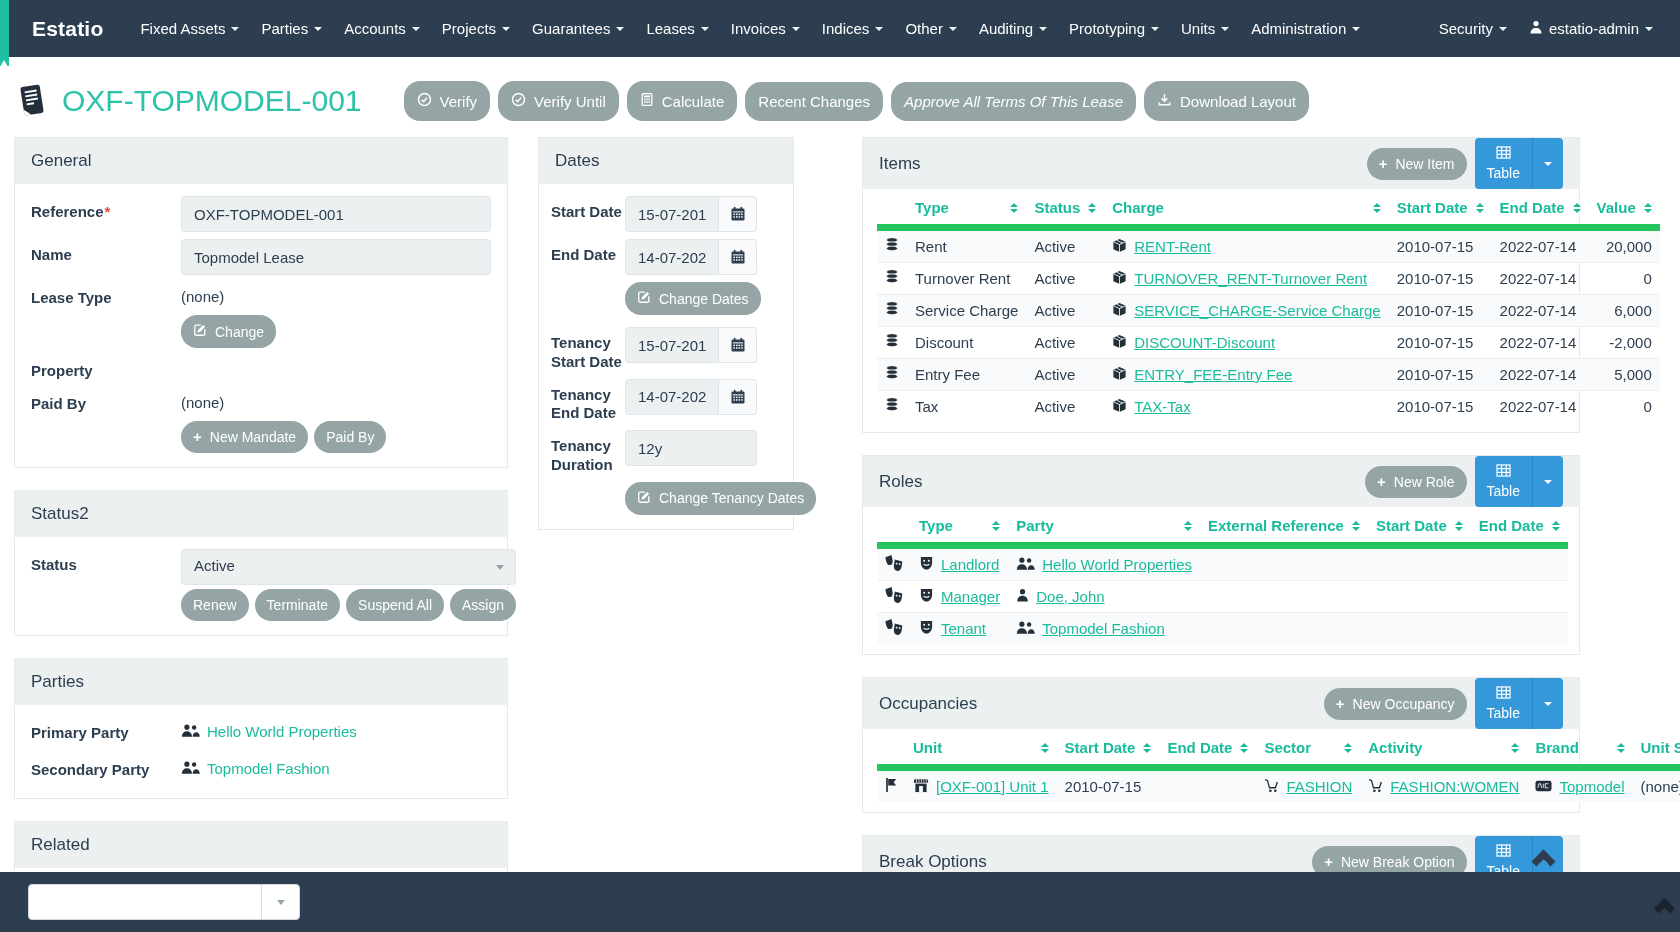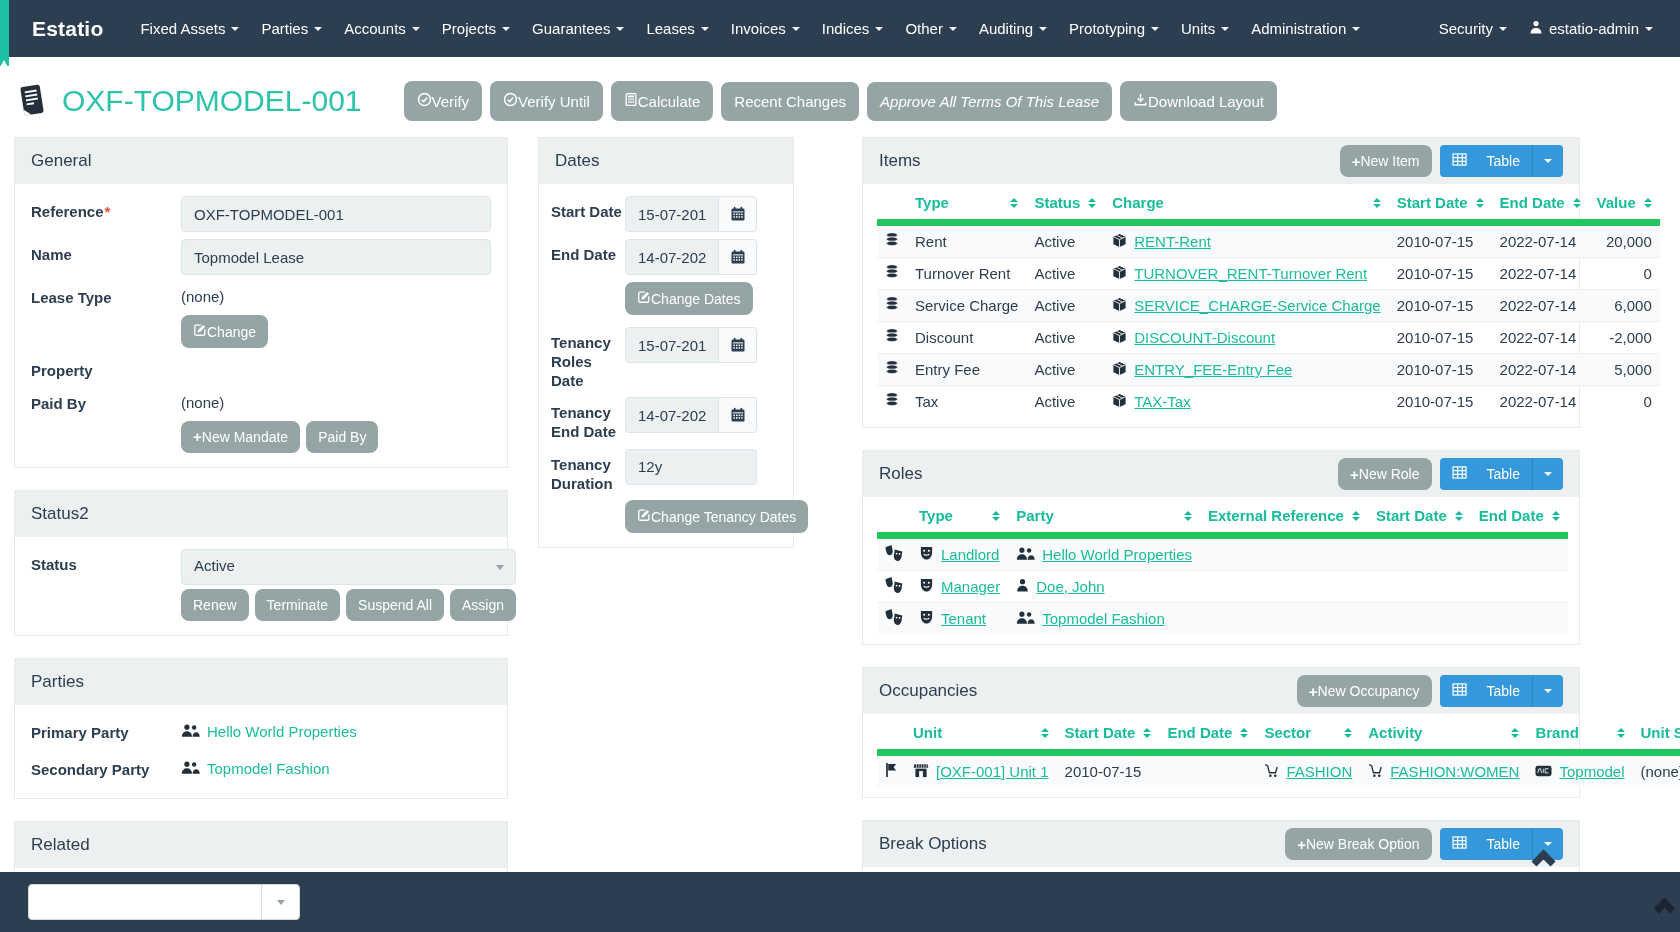--- a/index.html
+++ b/index.html
@@ -15,27 +15,27 @@
   .brand { color:#fff; font-size:21px; font-weight:bold; margin-right:26px; letter-spacing:.2px; }
   .nav-item { color:#fff; font-size:15px; padding:0 11px; height:57px; display:flex; align-items:center; gap:6px; cursor:pointer; white-space:nowrap; }
   .caret-d { width:0; height:0; border-left:4px solid transparent; border-right:4px solid transparent; border-top:4px solid #fff; opacity:.95; }
   .caret-u { width:0; height:0; border-left:4px solid transparent; border-right:4px solid transparent; border-bottom:5px solid #fff; }
   .nav-right { margin-left:auto; display:flex; align-items:center; }
   
   .title-row { display:flex; align-items:center; padding:24px 14px 16px 14px; }
   .page-title { display:flex; align-items:center; gap:12px; margin-right:42px; }
   .page-title .txt { font-size:30px; color:#2dc3a8; }
   .title-actions { display:flex; gap:8px; align-items:center; }
-  .btn { background:#95a5a6; color:#fff; border:none; border-radius:8px; font-size:15px; font-family:inherit;
-         display:inline-flex; align-items:center; padding:11px 13px; cursor:pointer; white-space:nowrap; }
+  .btn { background:#95a5a6; color:#fff; border:none; border-radius:16px; font-size:15px; font-family:inherit;
+         display:inline-flex; align-items:center; gap:8px; padding:11px 13px; cursor:pointer; white-space:nowrap; }
   .btn.sm { padding:8px 12px; font-size:14px; }
   .btn.italic { font-style:italic; }
   .plus { font-weight:bold; font-size:15px; line-height:1; }
   .btn-table { background:#3498db; color:#fff; border-radius:4px; display:inline-flex; overflow:hidden; cursor:pointer; }
-  .btn-table .bt-main { padding:8px 12px; display:flex; align-items:center; gap:20px; font-size:14px; }
+  .btn-table .bt-main { padding:8px 12px; display:flex; align-items:center; gap:3px; font-size:14px;flex-direction:column; }
   .btn-table .bt-caret { padding:8px 11px; display:flex; align-items:center; border-left:1px solid rgba(0,0,0,.12); }
   
   .main { display:flex; gap:30px; padding:0 14px; align-items:flex-start; }
   .col-left { width:494px; flex:none; }
   .col-mid { width:256px; flex:none; }
   .col-right { width:756px; flex:none;padding-left:38px; }
   .panel { border:1px solid #e5eaec; background:#fff; margin-bottom:22px; }
   .panel-heading { background:#ecf0f1; padding:0 16px; min-height:46px; display:flex; align-items:center; font-size:17px; }
   .ph-actions { margin-left:auto; display:flex; gap:8px; align-items:center; }
   .panel-body { padding:12px 16px; }
@@ -430,21 +430,21 @@
         <div class="btn-row">
           <button class="btn sm">
             <span><svg width="14" height="14" viewBox="0 0 16 16" fill="none" stroke="#fff" stroke-width="1.5">
                   <path d="M13.5 7v5.5A1.5 1.5 0 0 1 12 14H3.5A1.5 1.5 0 0 1 2 12.5V4a1.5 1.5 0 0 1 1.5-1.5H9"></path>
                   <path d="M11.6 2.2l2.2 2.2-5.8 5.8-2.9.7.7-2.9z" fill="#fff" stroke="none"></path>
                 </svg></span>
             <span>Change Dates</span>
           </button>
         </div>
         <div class="form-row">
-          <div class="form-label">Tenancy Roles Date</div>
+          <div class="form-label">Tenancy Start Date</div>
           <div class="fval">
               <div class="date-group">
             <input class="input date-input" value="15-07-2010" style="">
             <span class="date-addon">
                   <svg width="16" height="16" viewBox="0 0 16 16">
                     <rect x="1.5" y="2.6" width="13" height="12" rx="1.3" fill="#2c3e50"></rect>
                     <rect x="3.8" y="0.8" width="1.8" height="3.2" rx="0.9" fill="#2c3e50"></rect>
                     <rect x="10.4" y="0.8" width="1.8" height="3.2" rx="0.9" fill="#2c3e50"></rect>
                     <rect x="2.8" y="5.4" width="10.4" height="1" fill="#fff"></rect>
                     <g fill="#fff">

